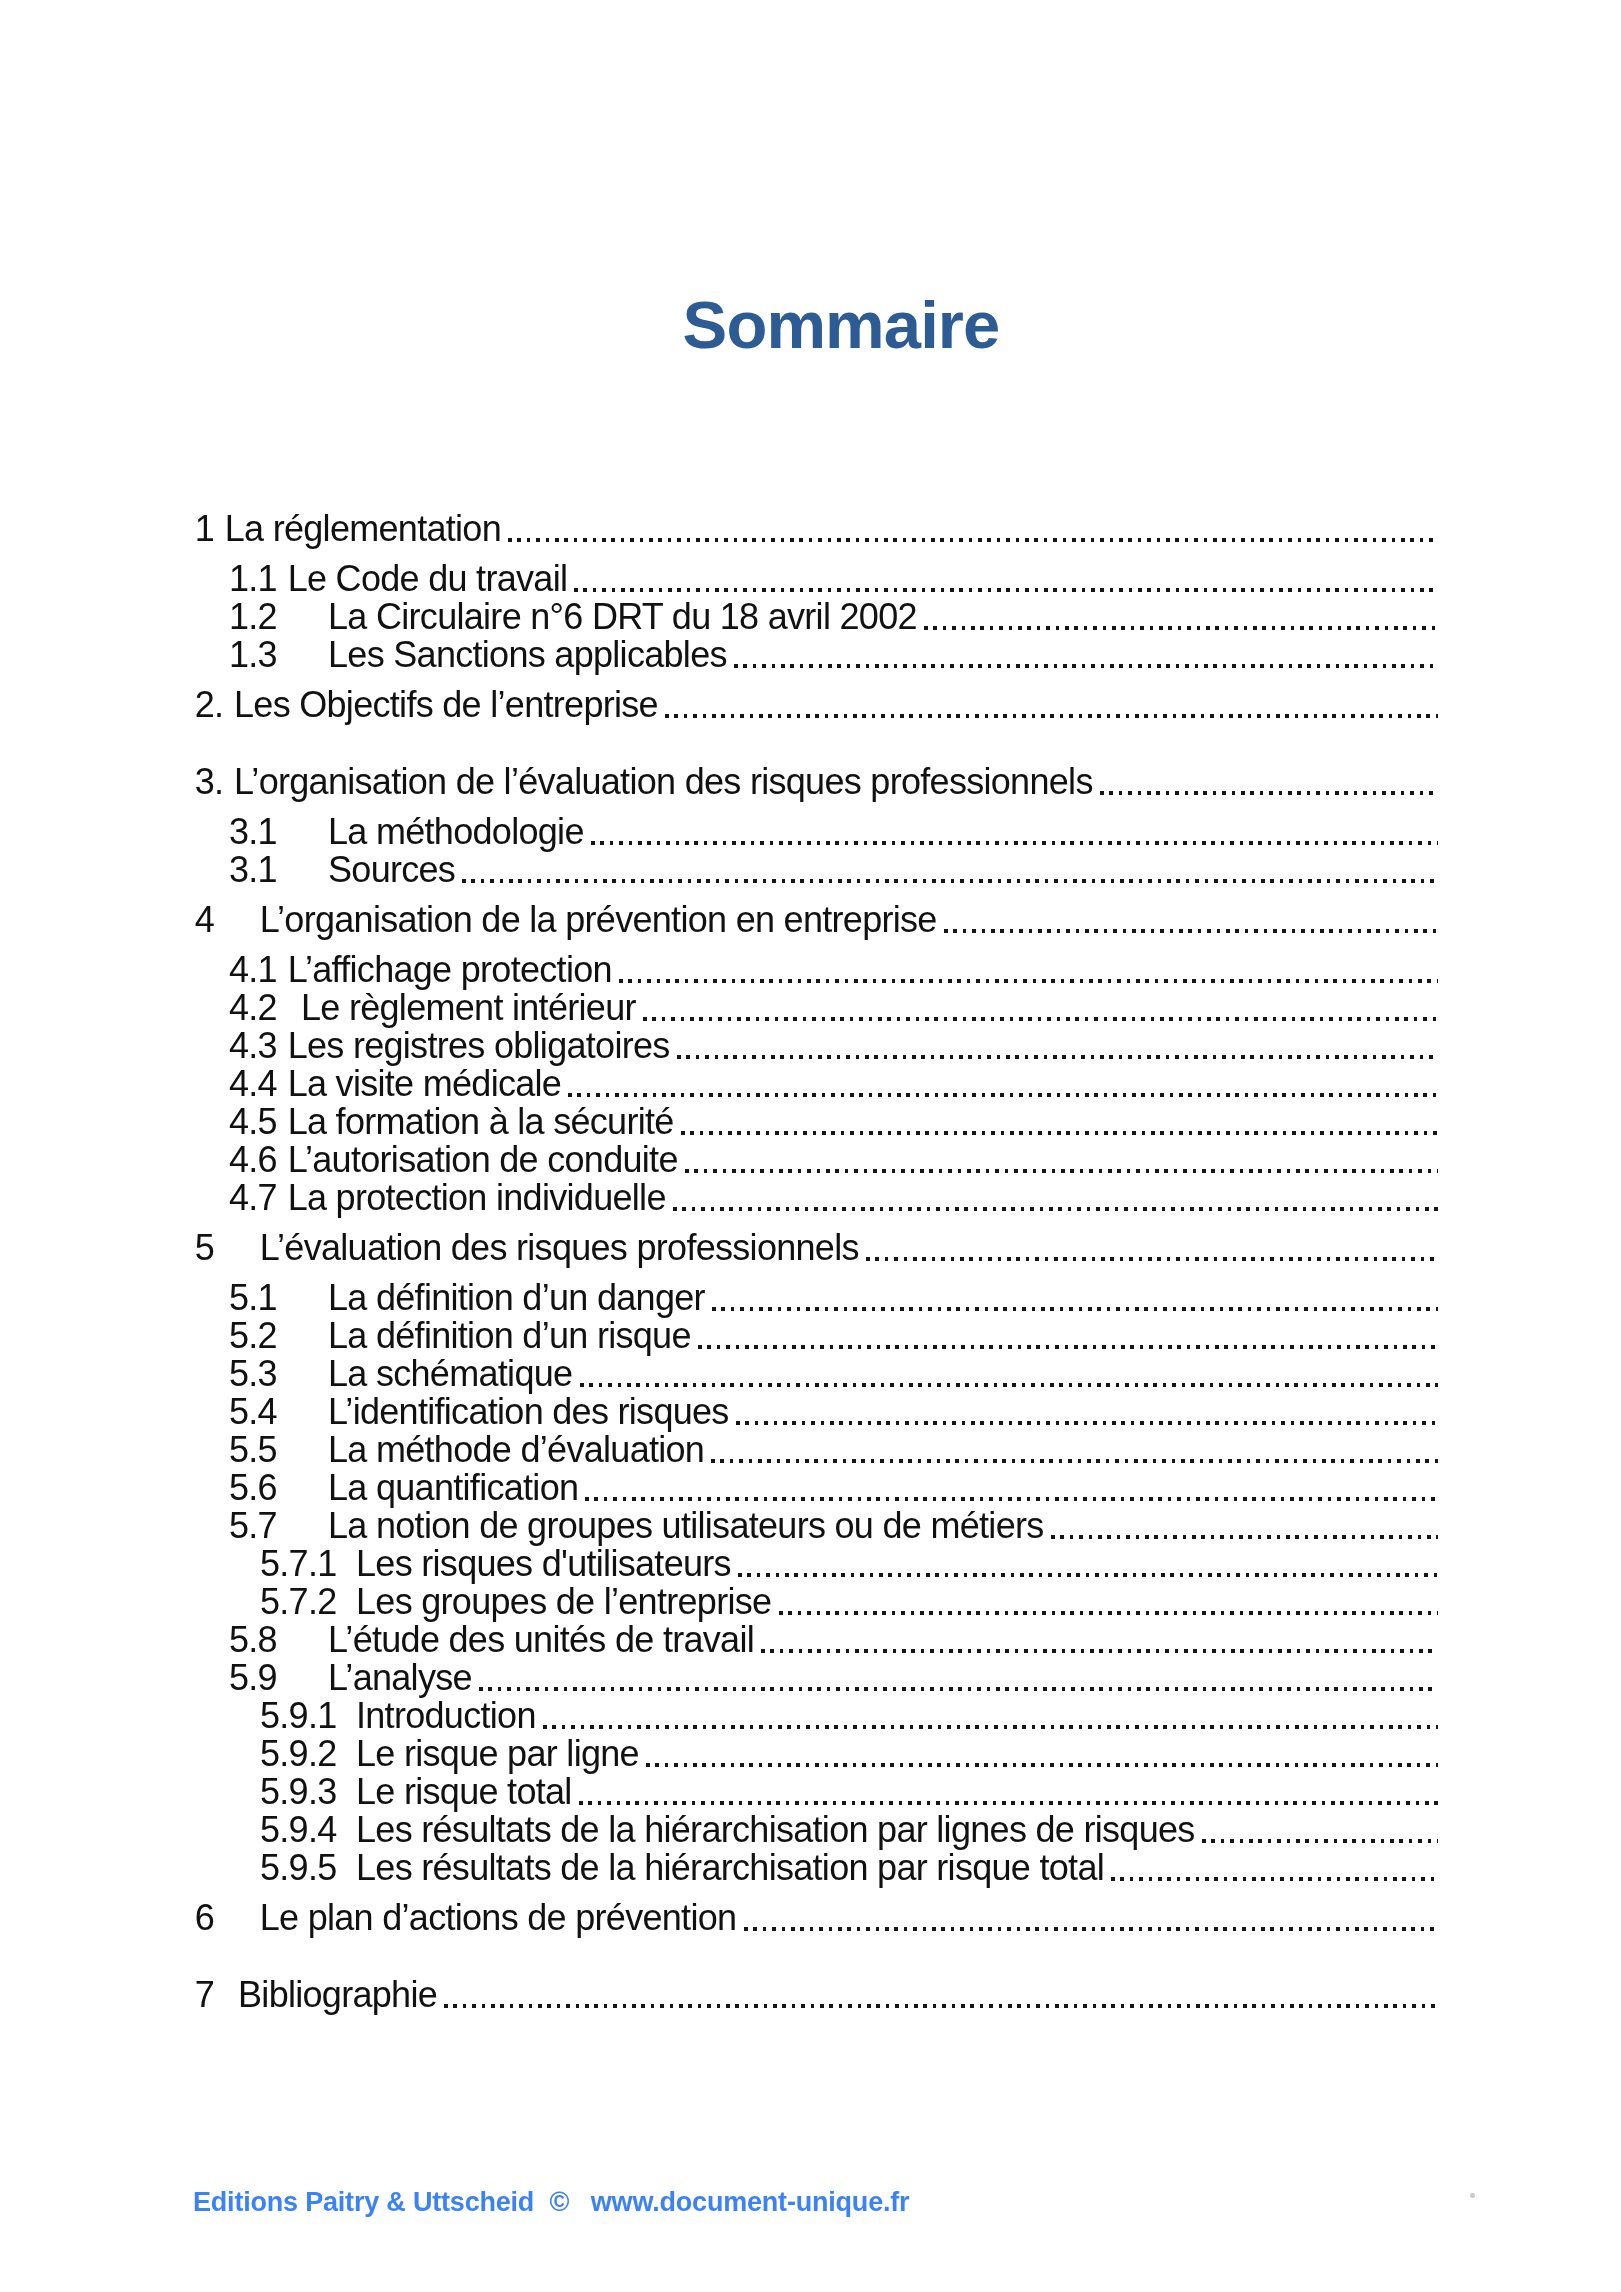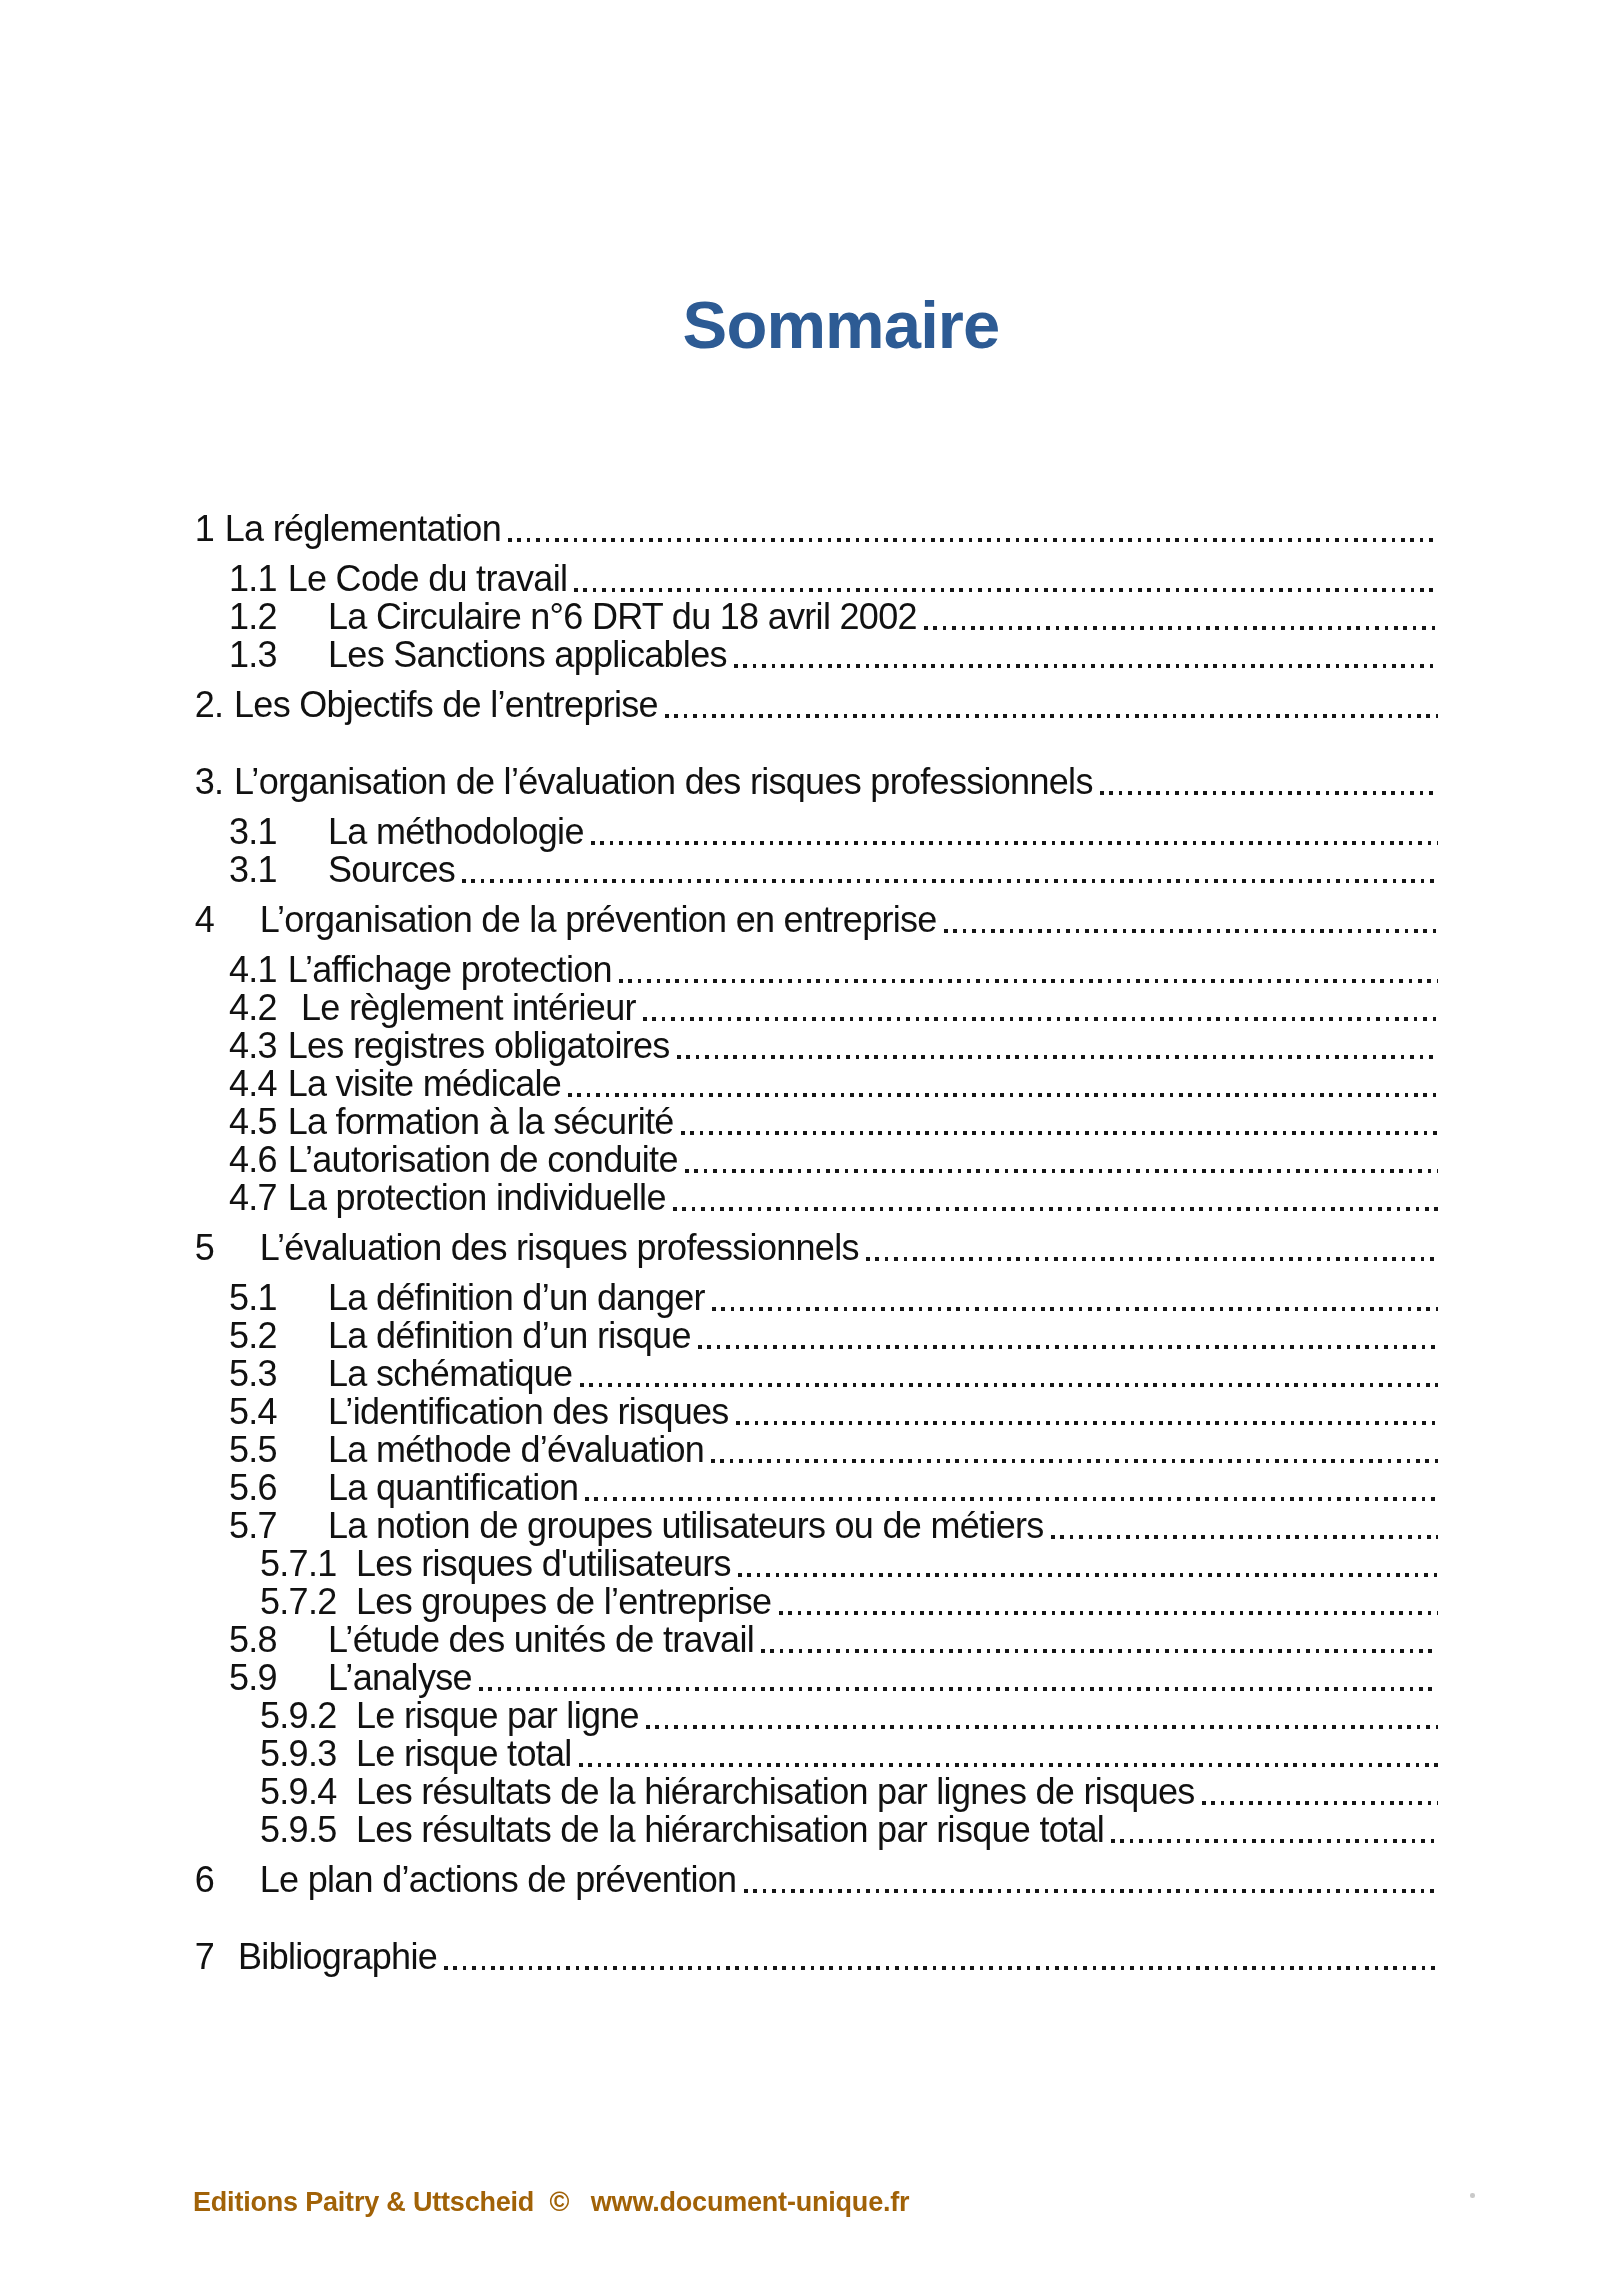--- a/index.html
+++ b/index.html
@@ -69,21 +69,21 @@
   .lvl3.gap-wide .num { min-width: 96px; }
   
   .sp-small { margin-top: 12px; }
   .sp-large { margin-top: 39px; }
   .footer {
     position: absolute;
     left: 193px; top: 2186px;
     font-size: 27px;
     line-height: 32px;
     font-weight: bold;
-    color: #a16207;
+    color: #3b82f6;
     letter-spacing: -0.2px;
     white-space: nowrap;
   }
   .footer .copy { margin-left: 8px; }
   .footer .site { margin-left: 14.3px; }
   .artifact-dot {
     position: absolute;
     left: 1470px; top: 2193px;
     width: 4.5px; height: 4.5px;
     border-radius: 50%;
@@ -229,20 +229,25 @@
       <span class="leader"></span>
     </div>
       <div class="toc-row lvl2 gap-wide sp-none">
       <span class="num">5.8</span>
       <span class="label">L’étude des unités de travail</span>
       <span class="leader"></span>
     </div>
       <div class="toc-row lvl2 gap-wide sp-none">
       <span class="num">5.9</span>
       <span class="label">L’analyse</span>
+      <span class="leader"></span>
+    </div>
+      <div class="toc-row lvl3 gap-wide sp-none">
+      <span class="num">5.9.1</span>
+      <span class="label">Introduction</span>
       <span class="leader"></span>
     </div>
       <div class="toc-row lvl3 gap-wide sp-none">
       <span class="num">5.9.2</span>
       <span class="label">Le risque par ligne</span>
       <span class="leader"></span>
     </div>
       <div class="toc-row lvl3 gap-wide sp-none">
       <span class="num">5.9.3</span>
       <span class="label">Le risque total</span>

